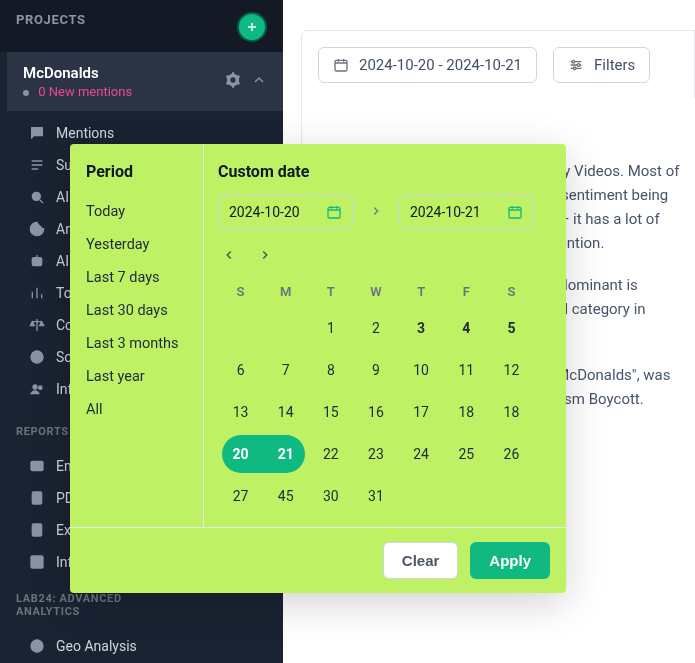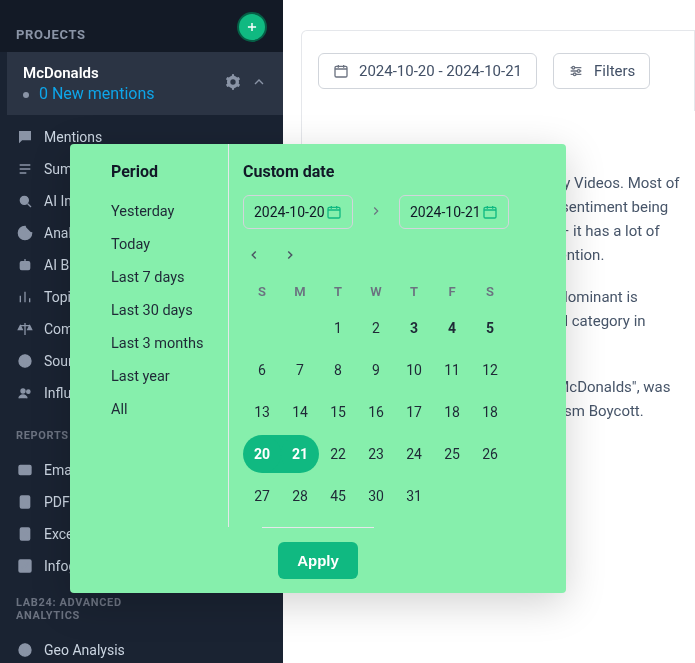--- a/index.html
+++ b/index.html
@@ -12,21 +12,21 @@
     height: 663px;
     background: #1a2332;
     color: #9ca3af;
     flex-shrink: 0;
     display: flex;
     flex-direction: column;
     font-size: 14px;
   }
   .sidebar-header {
     display: flex;
-    align-items: flex-end;
+    align-items: flex-start;
     justify-content: space-between;
     padding: 12px 16px 10px 16px;
     background: #131a26;
   }
   .sidebar-title {
     color: #8a94a6;
     font-weight: 700;
     letter-spacing: 0.05em;
     font-size: 13px;
   }
@@ -44,29 +44,29 @@
   .project-row {
     background: #2b3444;
     padding: 12px 16px;
     display: flex;
     align-items: center;
     justify-content: space-between;
     margin-left: 7px;
   }
   .project-meta { display:flex; flex-direction:column; }
   .project-name { color: #ffffff; font-weight: 600; font-size: 15px; }
-  .project-sub  { color: #0ea5e9; font-size: 16px; margin-top: 2px; }
+  .project-sub  { color: #ec4899; font-size: 13px; margin-top: 2px; }
   .project-sub .dot { display:inline-block; width:6px; height:6px; background:#8a94a6; border-radius:50%; margin-right:6px; vertical-align:middle;}
   .project-actions { display:flex; align-items:center; gap:10px; color:#8a94a6;}
   .project-actions svg { width:16px; height:16px; fill:#8a94a6; }
 
   .nav { padding-top: 6px; }
   .nav-item {
     display: flex; align-items: center; gap: 10px;
-    padding: 7px 16px;
+    padding: 7px 28px;
     color: #cbd5e1; font-size: 14px; cursor:pointer;
     white-space: nowrap; overflow:hidden;
   }
   .nav-item .icon { width:18px; height:18px; display:flex; align-items:center; justify-content:center; color:#8a94a6; flex-shrink:0;}
   .nav-item .icon svg { width:16px; height:16px; fill:#8a94a6; }
 
   .section-label {
     padding: 20px 16px 6px 16px;
     color: #6b7280;
     font-size: 11px;
@@ -85,21 +85,21 @@
   .main h1 {
     font-size: 26px;
     font-weight: 700;
     color: #1e293b;
     margin-bottom: 26px;
   }
   .toolbar {
     display:flex; gap: 16px;
     border: 1px solid #e5e7eb; border-bottom:none;
     border-radius: 6px 0 0 0;
-    padding: 22px 16px;
+    padding: 16px 16px;
   }
   .chip {
     display:flex; align-items:center; gap:10px;
     border:1px solid #d1d5db; border-radius:6px;
     padding: 8px 14px; color:#425066; font-size:15px;
     cursor:pointer;
   }
   .chip svg { width:16px; height:16px; fill:none; stroke:#6b7280; stroke-width:2; }
 
   .content-text {
@@ -110,26 +110,25 @@
     line-height: 1.6;
   }
   .content-text p { margin-bottom: 18px; white-space: normal; }
 
   
   .datepicker {
     position: absolute;
     left: 70px;
     top: 144px;
     width: 496px;
-    background: #86efac;
+    background: #bef264;
     box-shadow: 0 10px 40px rgba(0,0,0,0.18);
     border-radius: 4px;
     display:flex;
     flex-direction: column;
-    align-items: center;
   }
   .dp-body { display:flex; }
   .dp-left {
     width: 134px;
     border-right: 1px solid #e5e7eb;
     padding: 18px 4px 18px 16px;
   }
   .dp-left h3 { font-size: 16px; font-weight:700; color:#111827; margin-bottom:14px;}
   .period-item {
     font-size: 14.5px; color:#1f2937;
@@ -371,22 +370,22 @@
       <p>neutral, but positive reach surprise, dominant is superior impact on results, impactful category in general.</p>
       <p>divided into several media: "Trump McDonalds", was about "Happy Meal", Palestine Activism Boycott.</p>
     </div>
 </main>
 
 <div class="datepicker">
   <div class="dp-body">
     <div class="dp-left">
       <h3>Period</h3>
       <div id="period-list">
+          <div class="period-item">Today</div>
           <div class="period-item">Yesterday</div>
-          <div class="period-item">Today</div>
           <div class="period-item">Last 7 days</div>
           <div class="period-item">Last 30 days</div>
           <div class="period-item">Last 3 months</div>
           <div class="period-item">Last year</div>
           <div class="period-item">All</div>
         </div>
     </div>
     <div class="dp-right">
       <h3>Custom date</h3>
       <div class="date-inputs">
@@ -503,30 +502,28 @@
           <div class="cal-cell">
             <div class="cal-day">25</div>
           </div>
           <div class="cal-cell">
             <div class="cal-day">26</div>
           </div>
           <div class="cal-cell">
             <div class="cal-day">27</div>
           </div>
           <div class="cal-cell">
-            <div class="cal-day">28</div>
-          </div>
-          <div class="cal-cell">
             <div class="cal-day">45</div>
           </div>
           <div class="cal-cell">
             <div class="cal-day">30</div>
           </div>
           <div class="cal-cell">
             <div class="cal-day">31</div>
           </div>
         </div>
     </div>
   </div>
   <div class="dp-footer">
+    <button class="btn clear">Clear</button>
     <button class="btn apply">Apply</button>
   </div>
 </div>
 
 </body></html>

